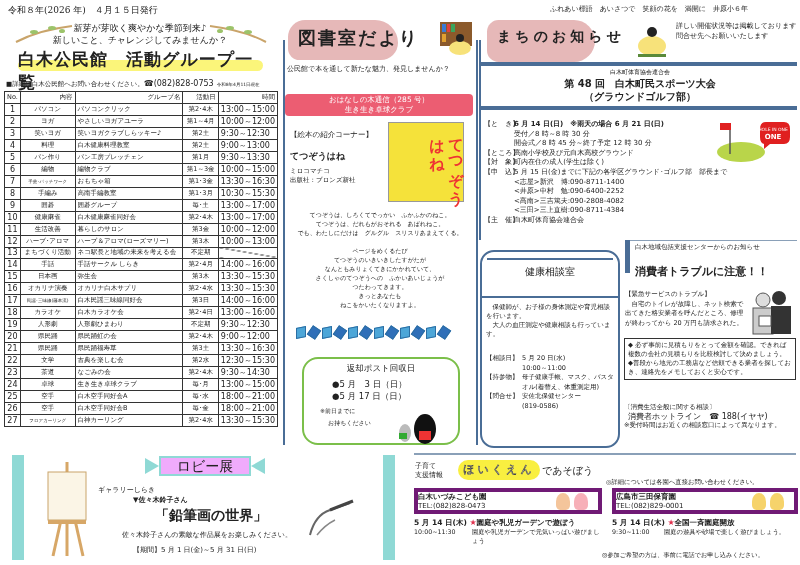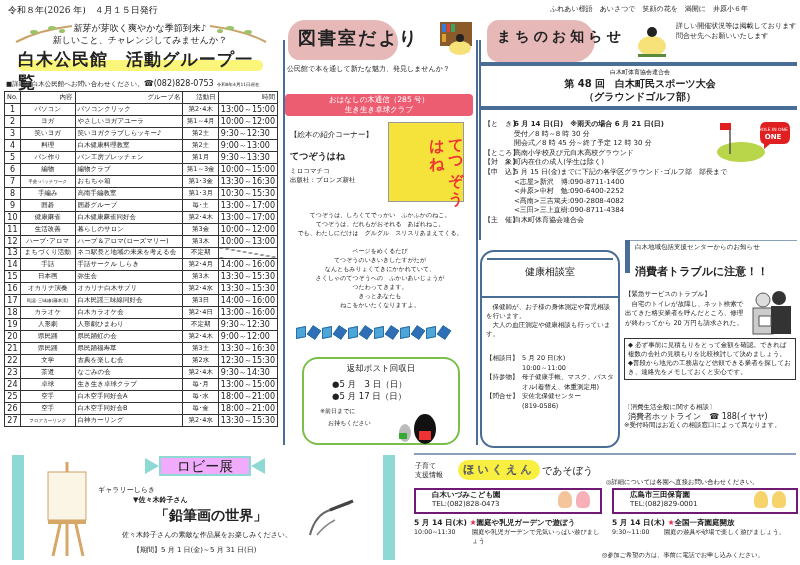--- a/index.html
+++ b/index.html
@@ -77,21 +77,21 @@
 #cons-case{left:625px;top:290px;width:120px;font-size:6.5px;line-height:9.6px}
 #workers{left:745px;top:288px;width:50px;height:48px}
 #cons-tips{left:624px;top:338px;width:172px;border:1px solid #333;padding:2px 3px;font-size:6.5px;line-height:9px}
 #cons-foot{left:624px;top:403px;width:174px;font-size:6.5px;line-height:9px}
 #cons-hot{font-size:8px}
 
 #hoi-head{left:415px;top:462px;font-size:7px;line-height:8.5px}
 #hoi-bubble{left:458px;top:460px;width:82px;height:20px;background:#f9ef40;border-radius:10px;text-align:center;font-size:11px;line-height:20px;color:#fff;-webkit-text-stroke:0.6px #444;letter-spacing:3px}
 #hoi-play{left:542px;top:464px;font-size:10px}
 #hoi-detail{left:606px;top:478px;font-size:6.3px;white-space:nowrap}
-.nursery{height:20px;border:2px solid #701a75;font-size:7px;padding:1px 16px;line-height:8.5px}
+.nursery{height:20px;border:4px solid #701a75;font-size:7px;padding:1px 0;line-height:8.5px}
 .nursery .n{font-weight:bold;font-size:7.5px}
 .event .d{font-size:7.5px;font-weight:bold}
 .event .star{color:#e0324f}
 .event .sub{font-size:6.3px;line-height:8.5px;display:flex}
 .kids{position:absolute;right:6px;top:1px;width:36px;height:17px;display:flex;gap:4px}
 .kids span{width:14px;height:17px;border-radius:50% 50% 30% 30%;background:#f4c59b}
 #bottom-note{left:602px;top:551px;font-size:6.2px}
 </style>
 </head>
 <body>

